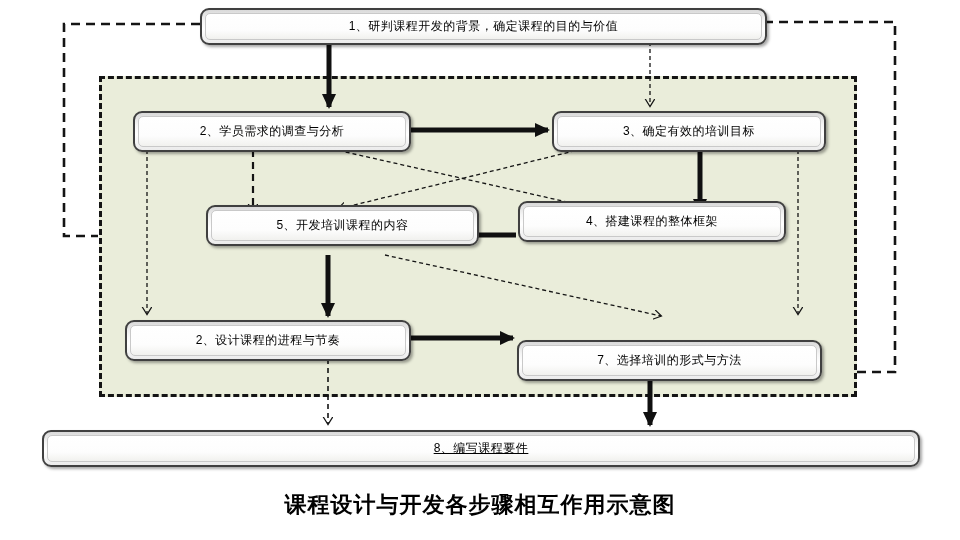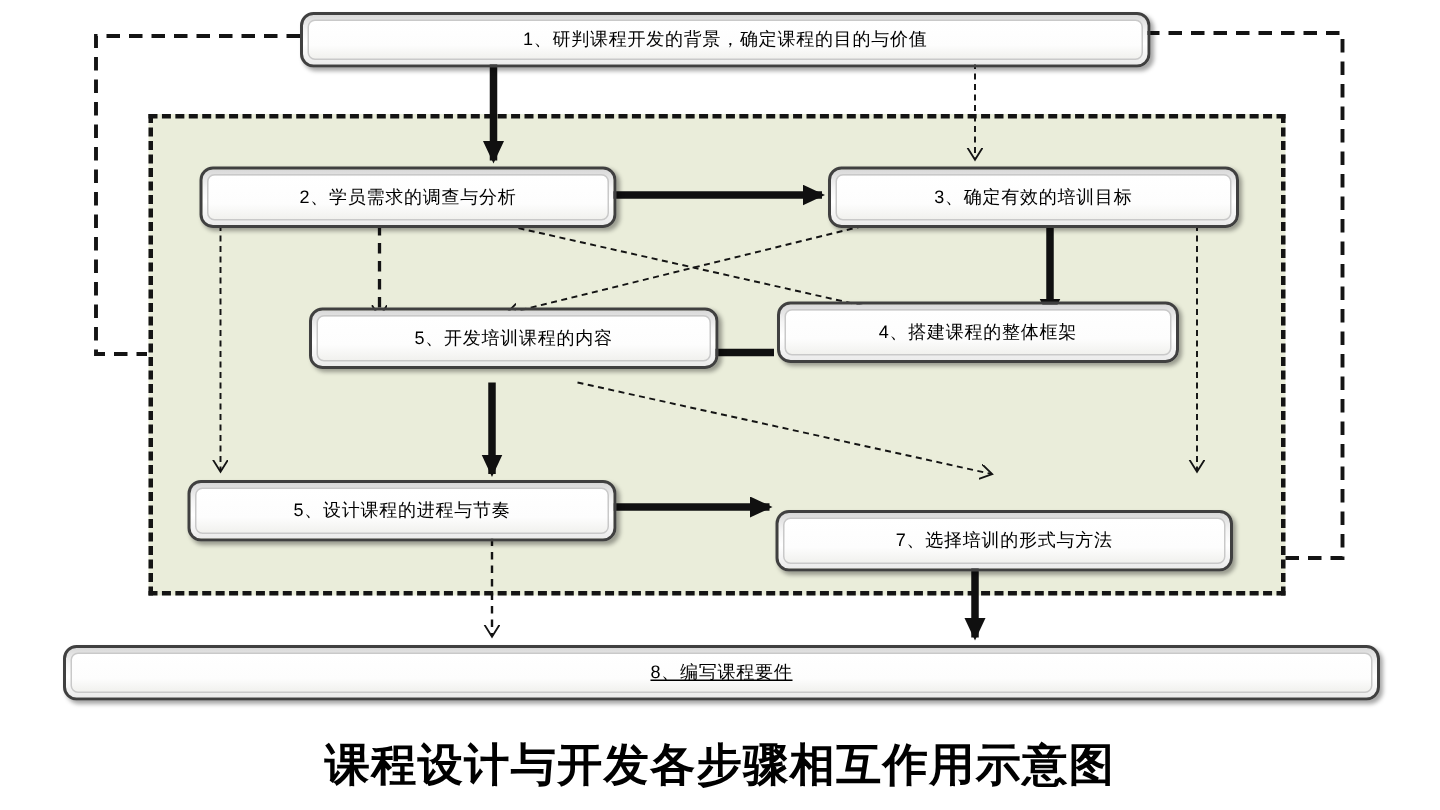--- a/index.html
+++ b/index.html
@@ -34,21 +34,21 @@
   #n1{left:200px;top:8px;width:563px;height:33px;}
   #n2{left:133px;top:111px;width:274px;height:37px;}
   #n3{left:552px;top:111px;width:270px;height:37px;}
   #n5{left:178px;top:205px;width:269px;height:37px;margin-left:28px;}
   #n4{left:518px;top:201px;width:264px;height:37px;}
   #n6{left:125px;top:320px;width:282px;height:37px;}
   #n7{left:517px;top:340px;width:301px;height:37px;}
   #n8{left:42px;top:430px;width:874px;height:33px;text-decoration:underline;}
   #caption{
     position:absolute;left:0;top:490px;width:960px;text-align:center;
-    font-size:30px;font-weight:bold;letter-spacing:1px;
+    font-size:22px;font-weight:bold;letter-spacing:1px;
   }
 </style>
 </head>
 <body>
 
 <div id="stage">
 
   <div id="green-panel"></div>
 
   <svg id="connector-layer" width="960" height="540" viewBox="0 0 960 540" xmlns="http://www.w3.org/2000/svg">
@@ -102,21 +102,21 @@
     <span class="lbl">5、开发培训课程的内容</span>
   </div>
 
   <div id="n4" class="node">
     <div class="inner"></div>
     <span class="lbl">4、搭建课程的整体框架</span>
   </div>
 
   <div id="n6" class="node">
     <div class="inner"></div>
-    <span class="lbl">5、设计课程的进程与节奏</span>
+    <span class="lbl">2、设计课程的进程与节奏</span>
   </div>
 
   <div id="n7" class="node">
     <div class="inner"></div>
     <span class="lbl">7、选择培训的形式与方法</span>
   </div>
 
   <div id="n8" class="node">
     <div class="inner"></div>
     <span class="lbl">8、编写课程要件</span>

